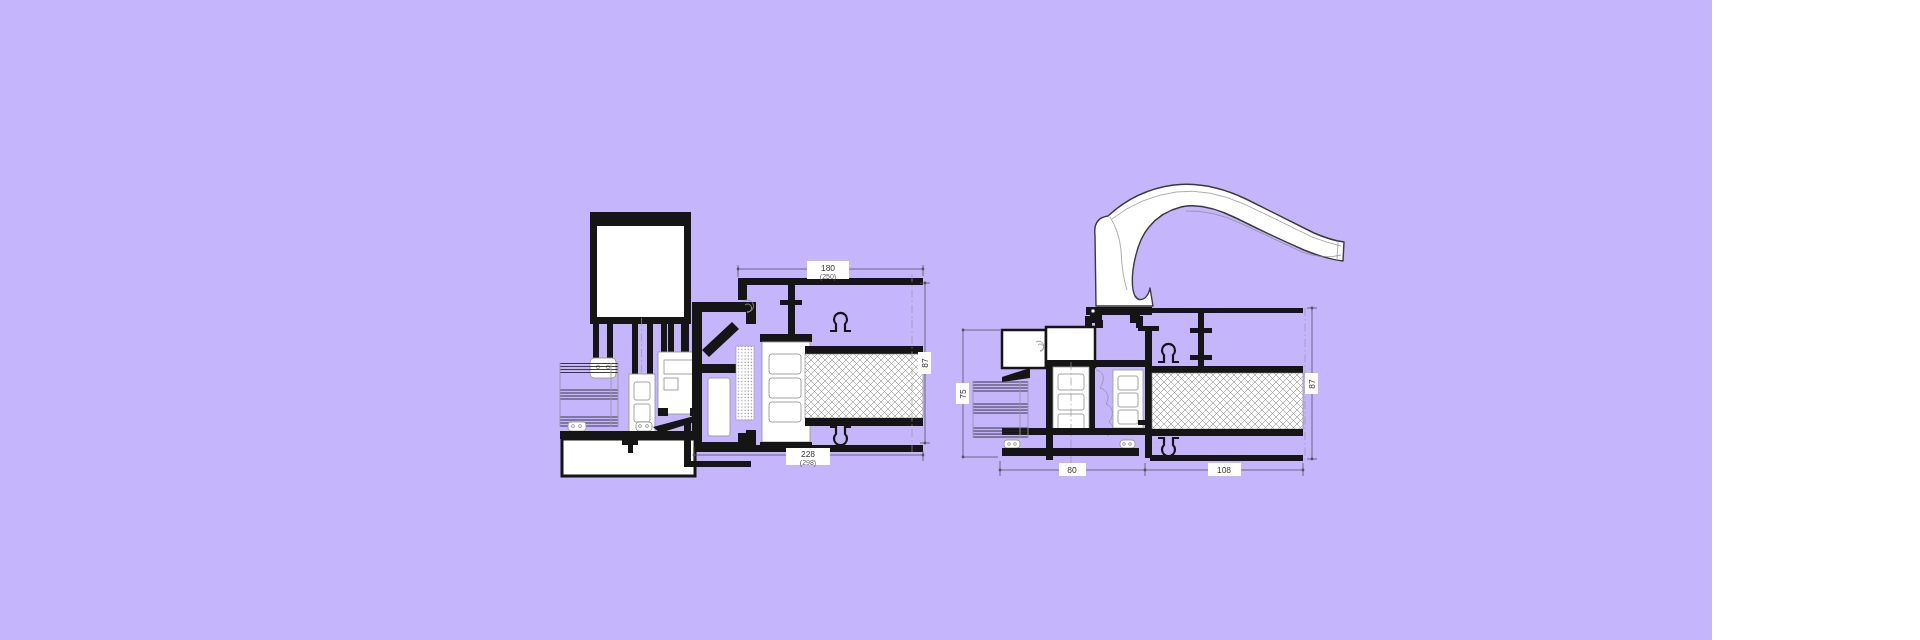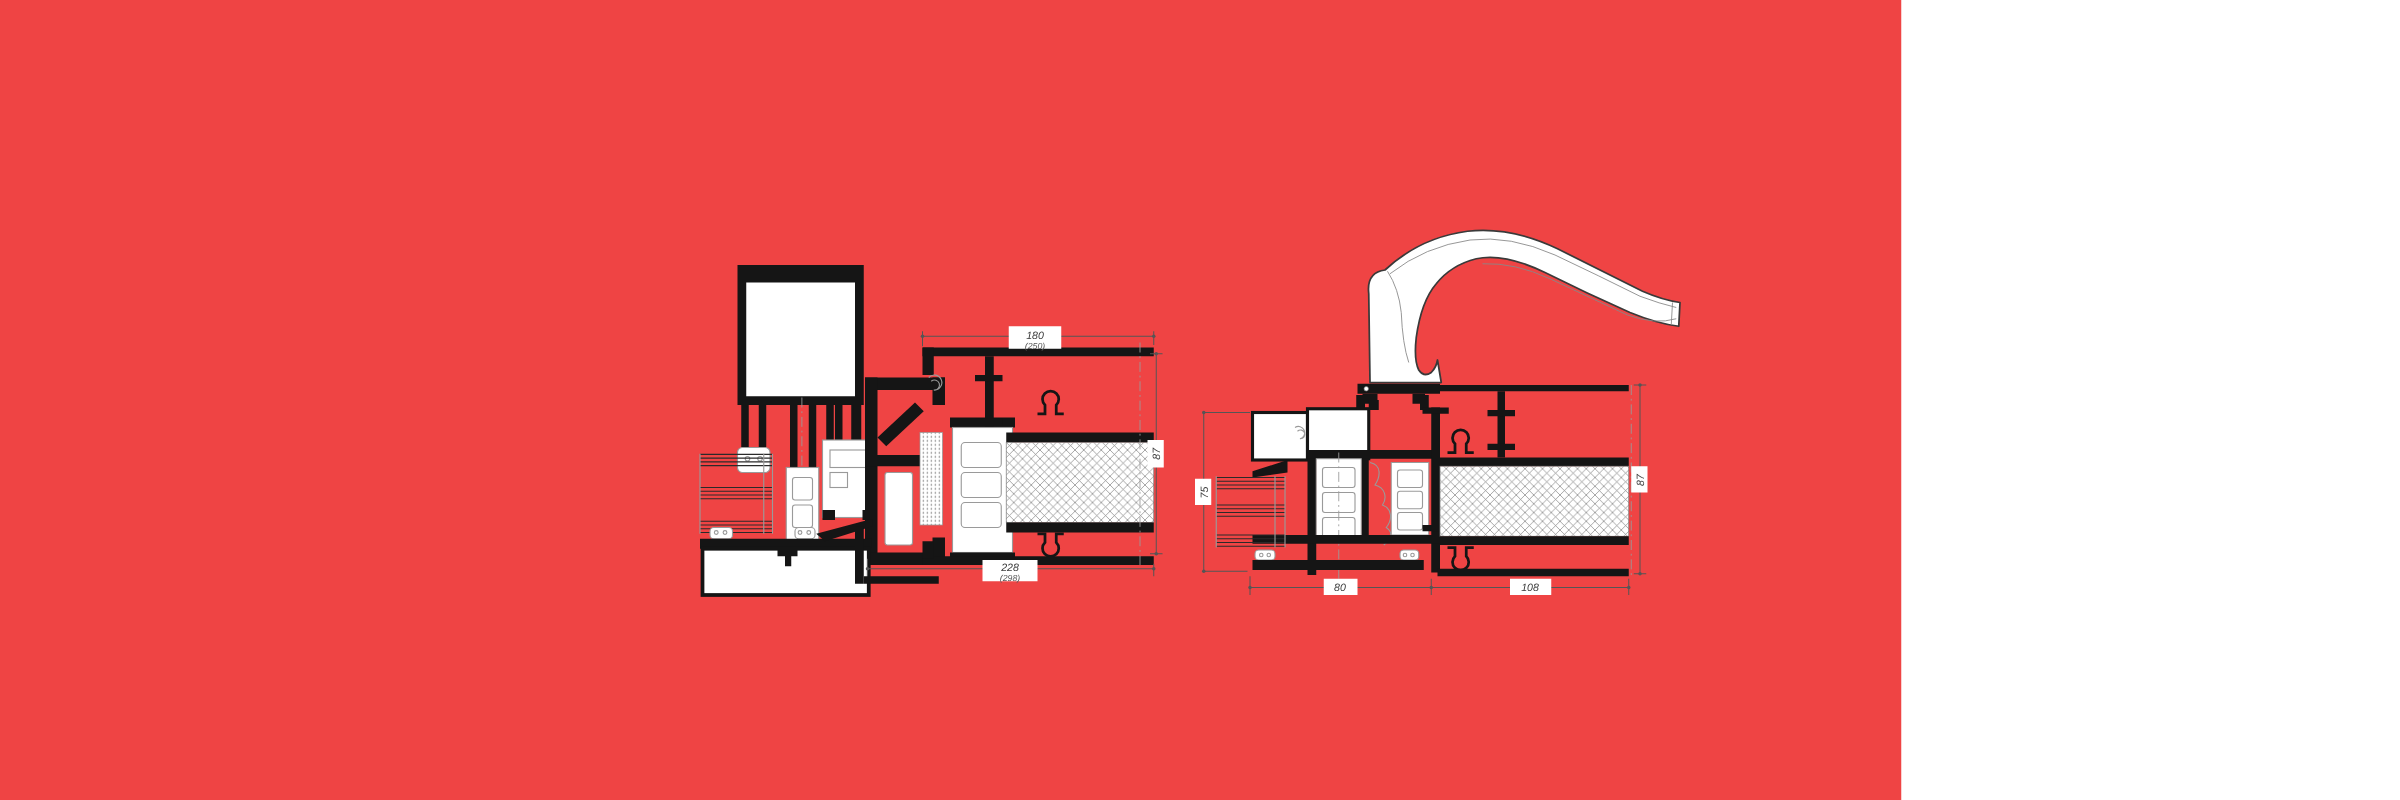--- a/index.html
+++ b/index.html
@@ -6,24 +6,23 @@
     margin: 0;
     padding: 0;
     background: #ffffff;
     width: 1920px;
     height: 640px;
     overflow: hidden;
     font-family: "Liberation Sans", sans-serif;
   }
   #canvas {
     position: relative;
-    width: 1521px;
+    width: 1712px;
     height: 640px;
-    background: #ef4444;
-    font-style: italic;
+    background: #c4b5fd;
   }
   .drawing { position: absolute; }
   #left-drawing  { left: 440px; top: 150px; }
   #right-drawing { left: 940px; top: 130px; }
 
   
   .blk  { fill: #151515; stroke: none; }
   .thin { fill: none; stroke: #9a9a9a; stroke-width: 0.9; }
   .thinf{ fill: #ffffff; stroke: #9a9a9a; stroke-width: 0.9; }
   .gl   { stroke: #2a2a2a; stroke-width: 0.9; }

